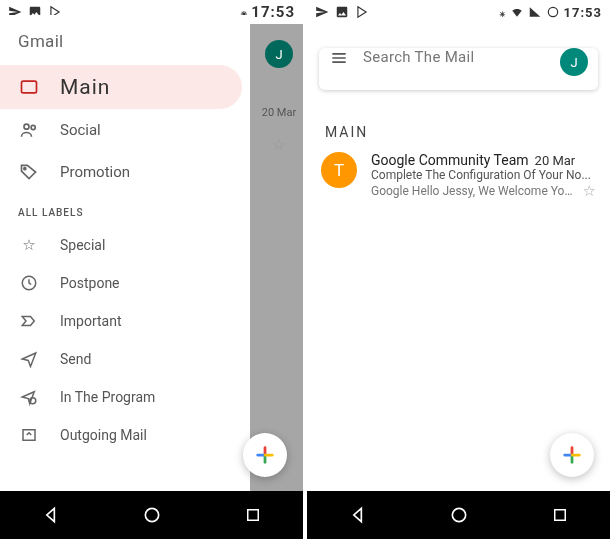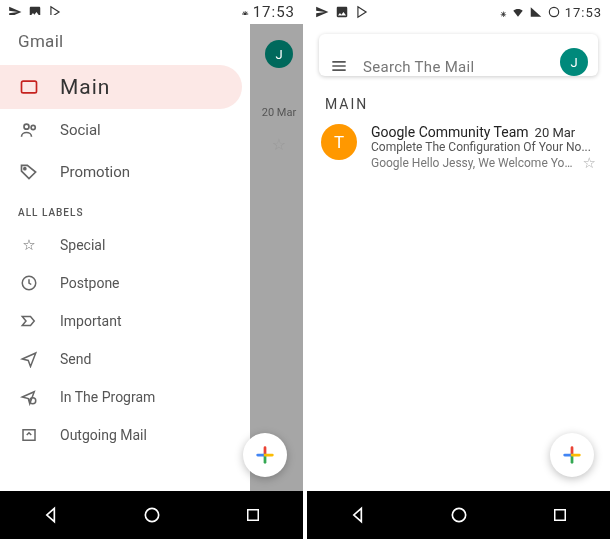--- a/index.html
+++ b/index.html
@@ -2,42 +2,42 @@
 <html><head>
 <meta charset="utf-8">
 <style>
 * { margin: 0; padding: 0; box-sizing: border-box; }
 body { font-family: -apple-system, Roboto, Arial, sans-serif; background: #fff; width: 610px; height: 539px; overflow: hidden; }
 .container { display: flex; width: 610px; height: 539px; gap: 4px; }
 .phone { width: 303px; height: 539px; background: #fff; position: relative; display: flex; flex-direction: column; }
 .status-bar { height: 24px; display: flex; align-items: center; justify-content: space-between; padding: 0 8px; font-size: 13px; color: #333; }
 .status-left { display: flex; gap: 6px; align-items: center; }
 .status-right { display: flex; gap: 4px; align-items: center; }
-.time { font-weight: 400; letter-spacing: 1px; font-size: 15px; }
+.time { font-weight: 700; letter-spacing: 1px; font-size: 15px; }
 .drawer-bg { position: absolute; top: 24px; left: 0; right: 0; bottom: 48px; background: rgba(0,0,0,0.35); }
 .peek { position: absolute; right: 0; top: 40px; width: 48px; display: flex; flex-direction: column; align-items: center; gap: 10px; }
 .peek .avatar { width: 28px; height: 28px; border-radius: 50%; background: #00695c; color: #fff; display: flex; align-items: center; justify-content: center; font-size: 13px; }
 .peek .date { font-size: 11px; color: #555; margin-top: 28px; }
 .peek .star { color: #999; font-size: 16px; margin-top: 6px; }
 .drawer { position: absolute; top: 15px; left: 0; width: 250px; bottom: 48px; background: #fff; display: flex; flex-direction: column; padding-top: 12px; overflow: hidden; }
 .drawer-title { font-size: 17px; color: #666; padding: 4px 18px 14px; letter-spacing: 0.3px; }
 .drawer-item { display: flex; align-items: center; gap: 20px; padding: 10px 18px; font-size: 15px; color: #555; cursor: pointer; }
 .drawer-item.active { background: #fce8e6; border-radius: 0 22px 22px 0; margin-right: 8px; }
 .drawer-item.active .label { color: #333; font-size: 21px; letter-spacing: 1px; }
 .drawer-item .icon { width: 22px; height: 22px; display: flex; align-items: center; justify-content: center; color: #666; }
 .drawer-item.active .icon { color: #c5221f; }
 .section-header { font-size: 10px; color: #555; padding: 14px 18px 8px; letter-spacing: 1px; font-weight: 500; }
 .drawer-item.sub { padding: 8px 18px; font-size: 15px; }
 .drawer-item.sub .label { font-size: 14px; text-align: right; }
 .drawer-item.small .label { font-size: 10px; color: #777; }
 .fab { position: absolute; right: 16px; bottom: 62px; width: 44px; height: 44px; border-radius: 50%; background: #fff; box-shadow: 0 2px 8px rgba(0,0,0,0.25); display: flex; align-items: center; justify-content: center; cursor: pointer; }
 .navbar { height: 48px; background: #000; display: flex; align-items: center; justify-content: space-around; }
 .nav-btn { width: 24px; height: 24px; color: #fff; display: flex; align-items: center; justify-content: center; cursor: pointer; }
 
-.search-bar { margin: 10px 12px; height: 42px; border-radius: 6px; box-shadow: 0 1px 4px rgba(0,0,0,0.2); display: flex; align-items: flex-end; padding: 0 10px; gap: 14px; }
+.search-bar { margin: 24px 12px; height: 42px; border-radius: 6px; box-shadow: 0 1px 4px rgba(0,0,0,0.2); display: flex; align-items: flex-start; padding: 0 10px; gap: 14px; }
 .search-bar .menu { color: #555; cursor: pointer; }
 .search-bar .search-text { flex: 1; color: #777; font-size: 15px; letter-spacing: 0.3px; }
 .search-bar .avatar { width: 28px; height: 28px; border-radius: 50%; background: #00897b; color: #fff; display: flex; align-items: center; justify-content: center; font-size: 13px; cursor: pointer; }
 .inbox-label { padding: 10px 18px 6px; font-size: 14px; color: #444; letter-spacing: 2px; }
 .email-row { display: flex; gap: 14px; padding: 6px 14px; }
 .email-avatar { width: 36px; height: 36px; border-radius: 50%; background: #ff9800; color: #fff; display: flex; align-items: center; justify-content: center; font-size: 17px; flex-shrink: 0; cursor: pointer; }
 .email-content { flex: 1; min-width: 0; }
 .email-top { display: flex; justify-content: flex-start; align-items: baseline; }
 .email-sender { font-size: 14px; color: #222; white-space: nowrap; overflow: hidden; text-overflow: ellipsis; }
 .email-date { font-size: 13px; color: #333; flex-shrink: 0; margin-left: 6px; }

